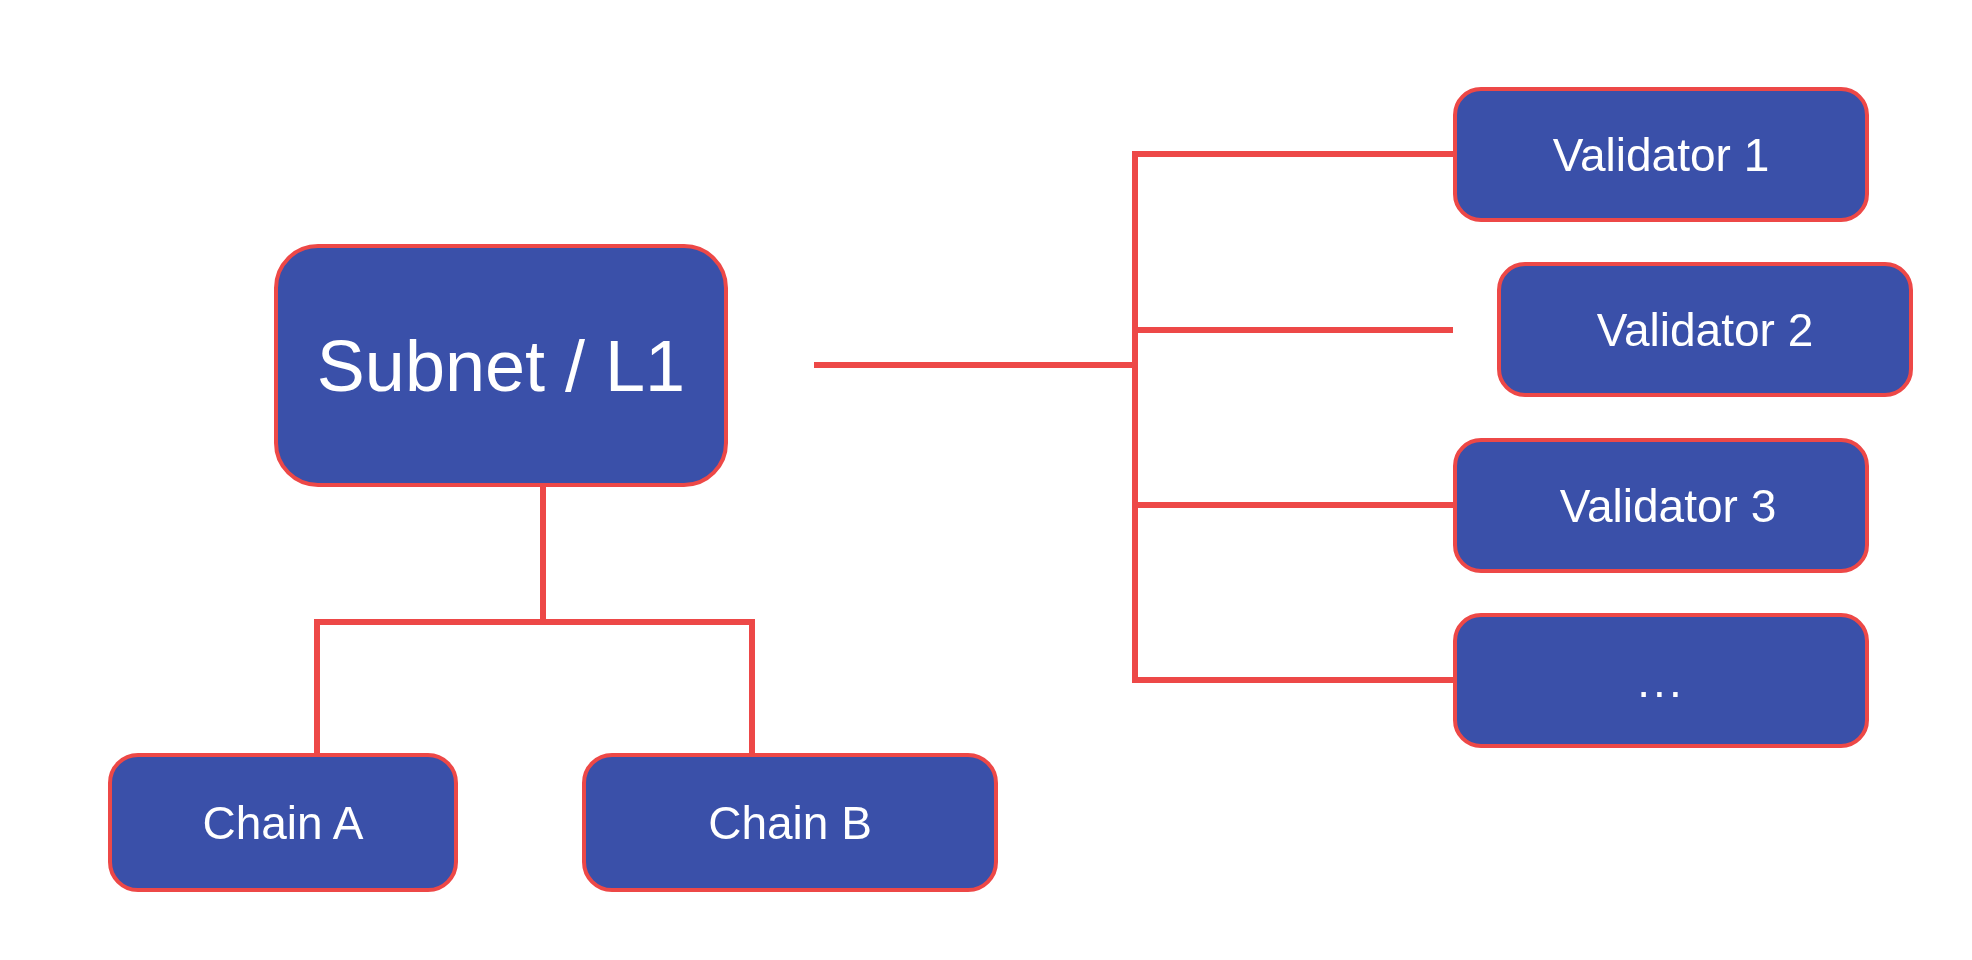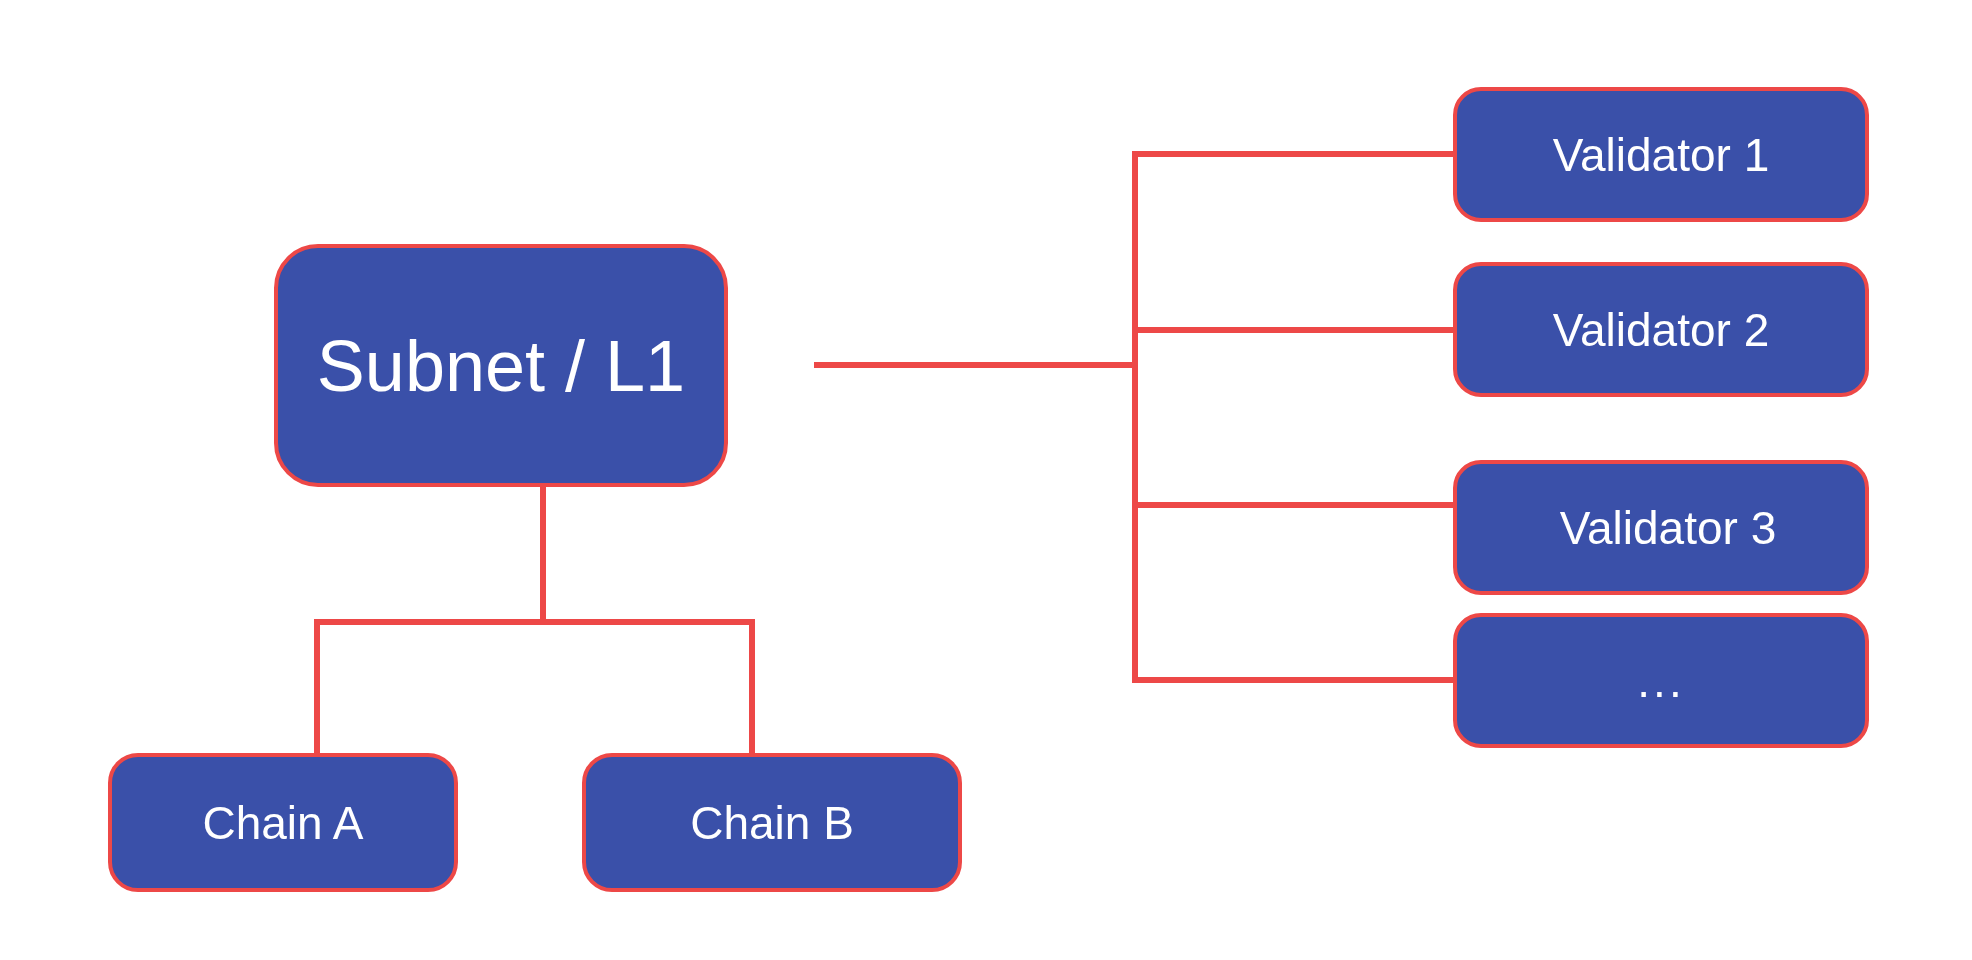--- a/index.html
+++ b/index.html
@@ -46,34 +46,34 @@
     color: var(--color-node-text);
     text-align: center;
     line-height: 1;
   }
   .node--subnet {
     left: 274px; top: 244px; width: 454px; height: 243px;
     border-radius: 44px;
     font-size: 72px;
   }
   .node--chain {
-    top: 753px; width: 380px; height: 139px;
+    top: 753px; width: 416px; height: 139px;
     border-radius: 30px;
     font-size: 46px;
   }
   .node--chain-a { left: 108px; width: 350px; }
   .node--chain-b { left: 582px; }
   .node--validator {
     left: 1453px; width: 416px; height: 135px;
     border-radius: 28px;
     font-size: 46px;
   }
   .node--v1   { top: 87px;  }
-  .node--v2   { top: 262px; }
-  .node--v3   { top: 460px; padding-left: 14px; }
+  .node--v2   { top: 262px; margin-left: 44px; }
+  .node--v3   { top: 438px; padding-left: 14px; }
   .node--more { top: 613px; letter-spacing: 3px; }
 </style>
 </head>
 <body>
 
 <div class="canvas">
 
   <div class="line l-subnet-trunk"></div>
   <div class="line l-trunk"></div>
   <div class="line l-branch-v1"></div>

